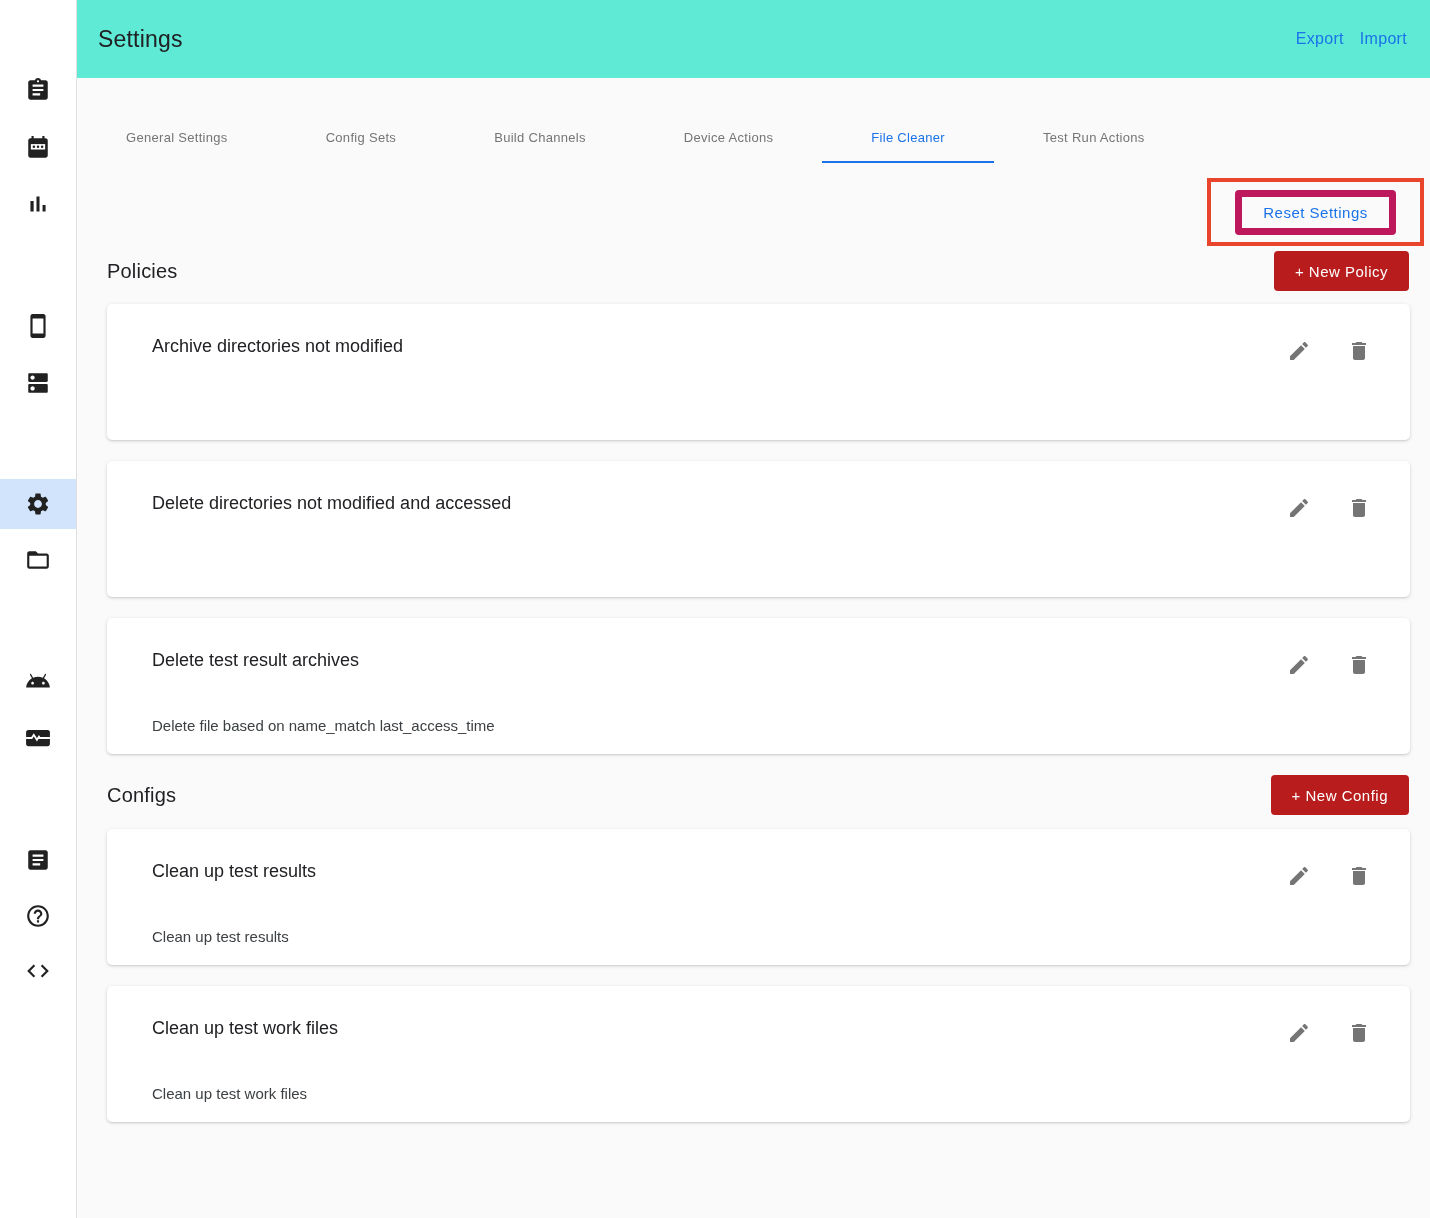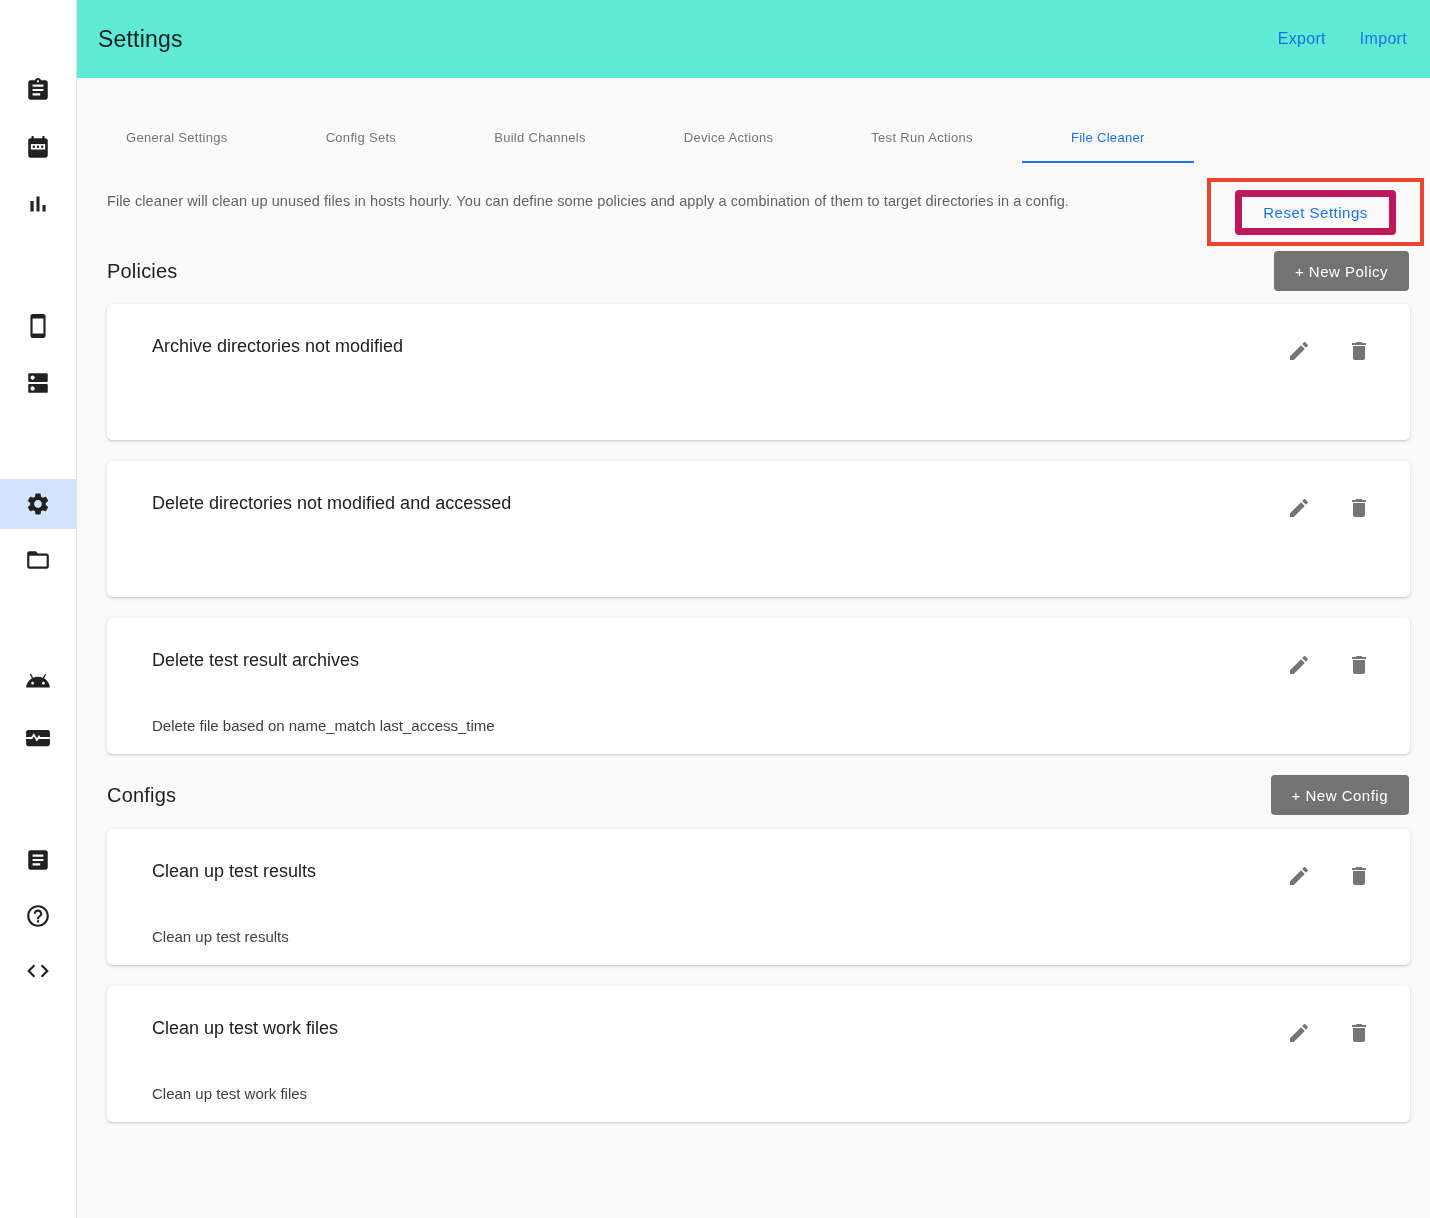--- a/index.html
+++ b/index.html
@@ -14,21 +14,21 @@
               align-items:center; justify-content:center; cursor:pointer; }
   .nav-item svg { fill:#212121; width:26px; height:26px; }
   .nav-item.active { height:50px; background:#d2e3fc; }
 
   
   .main { margin-left:77px; width:1353px; min-height:1218px; background:#fafafa; }
 
   .page-header { background:#5eead4; height:78px; display:flex; align-items:center;
                  padding:0 23px 0 21px; }
   .page-header h1 { flex:1; font-size:23px; font-weight:400; color:#202124; letter-spacing:0.2px; }
-  .header-links { display:flex; gap:34px; }
+  .header-links { display:flex; gap:16px; }
   .header-links a { color:#1a73e8; font-size:16px; font-weight:500; letter-spacing:0.3px;
                     text-decoration:none; cursor:pointer; }
 
   .tabbar { display:flex; padding-top:36px; }
   .tab { height:49px; display:flex; align-items:center; padding:0 49px; white-space:nowrap;
          font-size:13px; letter-spacing:0.3px; color:#757575; cursor:pointer;
          border-bottom:2px solid transparent; }
   .tab.active { color:#1a73e8; border-bottom-color:#1a73e8; }
 
   .desc-row { position:relative; height:88px; }
@@ -36,21 +36,21 @@
           font-size:14.5px; color:#5f6368; letter-spacing:0.1px; }
   .annotation { position:absolute; top:15px; right:6px; width:217px; height:68px;
                 border:4px solid #e8452c; display:flex; align-items:center; justify-content:center; }
   .reset-btn { width:161px; height:45px; background:transparent; border:7px solid #be185d;
                border-radius:4px; color:#1a73e8; font-size:15px; font-weight:500;
                letter-spacing:0.5px; font-family:inherit; cursor:pointer; }
 
   .section-head { height:40px; display:flex; align-items:center; justify-content:space-between;
                   padding:0 21px 0 30px; }
   .section-head h2 { font-size:20px; font-weight:400; color:#202124; letter-spacing:0.2px; }
-  .primary-btn { height:40px; padding:0 21px; background:#737373; border:none; border-radius:4px;
+  .primary-btn { height:40px; padding:0 21px; background:#b91c1c; border:none; border-radius:4px;
                  color:#fff; font-size:15px; font-weight:500; letter-spacing:0.5px;
                  font-family:inherit; cursor:pointer; }
 
   .cards { margin-top:13px; }
   .cards.configs { margin-top:14px; padding-bottom:50px; }
   .configs-head { margin-top:9px; }
   .card { position:relative; margin:0 20px 21px 30px; height:136px; background:#fff;
           border-radius:5px; padding:29px 45px;
           box-shadow:0 1px 2px rgba(0,0,0,0.12), 0 1px 4px rgba(0,0,0,0.10); }
   .card-title { font-size:18px; line-height:26px; color:#202124; }
@@ -140,26 +140,25 @@
         <a>Export</a>
         <a>Import</a>
       </div>
     </header>
 
     <div class="tabbar" id="tabbar">
         <div class="tab">General Settings</div>
         <div class="tab">Config Sets</div>
         <div class="tab">Build Channels</div>
         <div class="tab">Device Actions</div>
+        <div class="tab active">File Cleaner</div>
         <div class="tab">Test Run Actions</div>
-        <div class="tab active">File Cleaner</div>
       </div>
 
     <div class="desc-row">
-      <p class="desc">File cleaner will clean up unused files in hosts hourly. You can define some policies and apply a combination of them to target directories in a config.</p>
       <div class="annotation">
         <button class="reset-btn">Reset Settings</button>
       </div>
     </div>
 
     <div class="section-head">
       <h2>Policies</h2>
       <button class="primary-btn">+ New Policy</button>
     </div>
     <div class="cards" id="policies-list">

